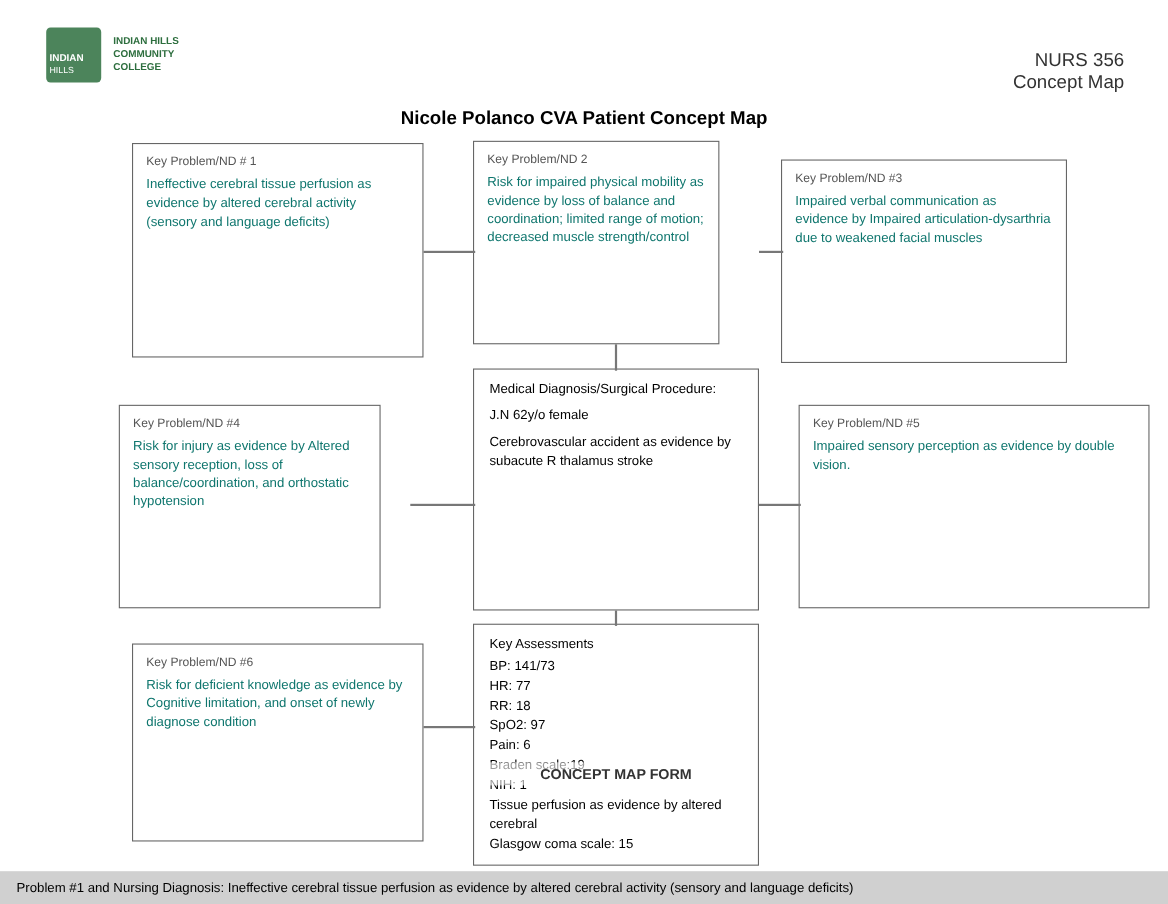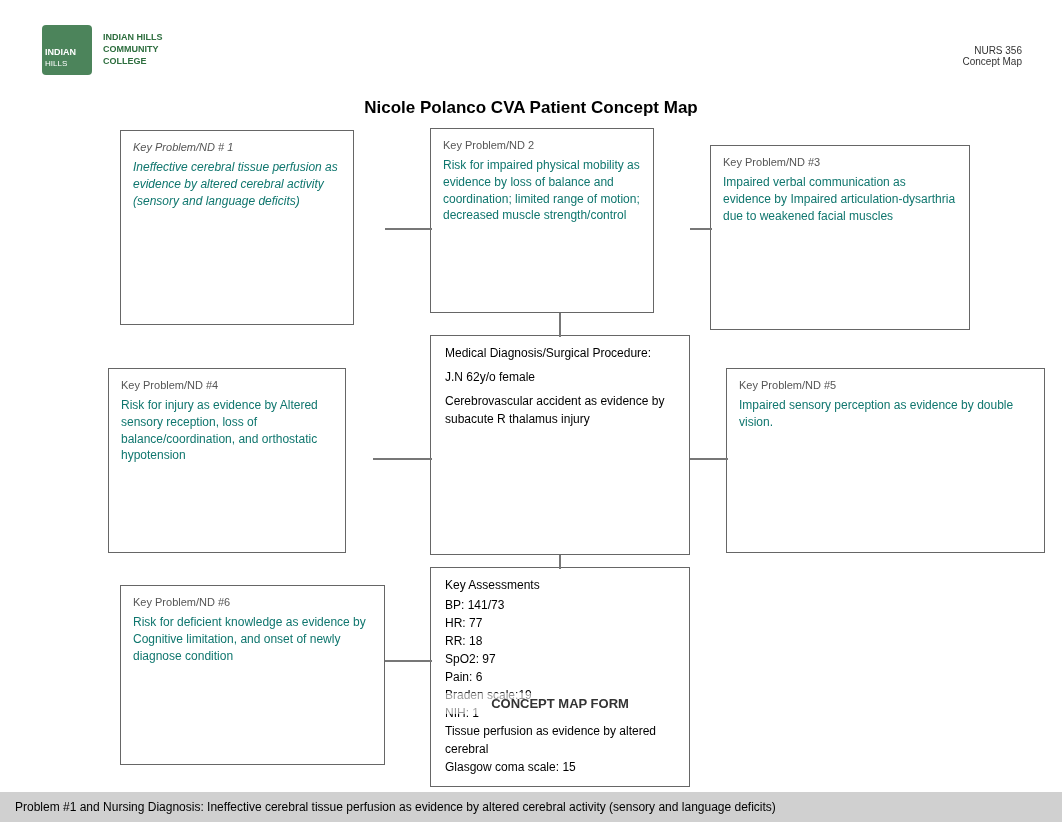--- a/index.html
+++ b/index.html
@@ -18,21 +18,21 @@
       left: 40px;
       width: 180px;
       height: 70px;
     }
 
     .top-right-info {
       position: absolute;
       top: 45px;
       right: 40px;
       text-align: right;
-      font-size: 10px;
+      font-size: 17px;
       color: #333;
     }
 
     .page-title {
       position: absolute;
       top: 98px;
       left: 50%;
       transform: translateX(-50%);
       font-size: 17px;
       font-weight: bold;
@@ -126,40 +126,40 @@
   </div>
 </div>
 
 <div class="top-right-info">
   <div>NURS 356</div>
   <div>Concept Map</div>
 </div>
 
 <div class="page-title">Nicole Polanco CVA Patient Concept Map</div>
 
-<div class="concept-box" style="left:120px; top:130px; width:234px; min-height:195px;font-style:italic;">
+<div class="concept-box" style="left:120px; top:130px; width:265px; min-height:195px;">
   <div class="box-label">Key Problem/ND # 1</div>
   <div class="box-content">Ineffective cerebral tissue perfusion as evidence by altered cerebral activity (sensory and language deficits)</div>
 </div>
 
 <div class="concept-box" style="left:430px; top:128px; width:224px; min-height:185px;">
   <div class="box-label">Key Problem/ND 2</div>
   <div class="box-content">Risk for impaired physical mobility as evidence by loss of balance and coordination; limited range of motion; decreased muscle strength/control</div>
 </div>
 
 <div class="concept-box" style="left:710px; top:145px; width:260px; min-height:185px;">
   <div class="box-label">Key Problem/ND #3</div>
   <div class="box-content">Impaired verbal communication as evidence by Impaired articulation-dysarthria due to weakened facial muscles</div>
 </div>
 
 <div class="center-box" style="left:430px; top:335px; width:260px; min-height:220px;">
   <div class="box-label">Medical Diagnosis/Surgical Procedure:</div>
   <div style="margin-top:8px; font-size:12px; line-height:1.5;">
     <div>J.N 62y/o female</div>
-    <div style="margin-top:6px;">Cerebrovascular accident as evidence by subacute R thalamus injury</div>
+    <div style="margin-top:6px;">Cerebrovascular accident as evidence by subacute R thalamus stroke</div>
   </div>
 </div>
 
 <div class="concept-box" style="left:108px; top:368px; width:238px; min-height:185px;">
   <div class="box-label">Key Problem/ND #4</div>
   <div class="box-content">Risk for injury as evidence by Altered sensory reception, loss of balance/coordination, and orthostatic hypotension</div>
 </div>
 
 <div class="concept-box" style="left:726px; top:368px; width:319px; min-height:185px;">
   <div class="box-label">Key Problem/ND #5</div>

